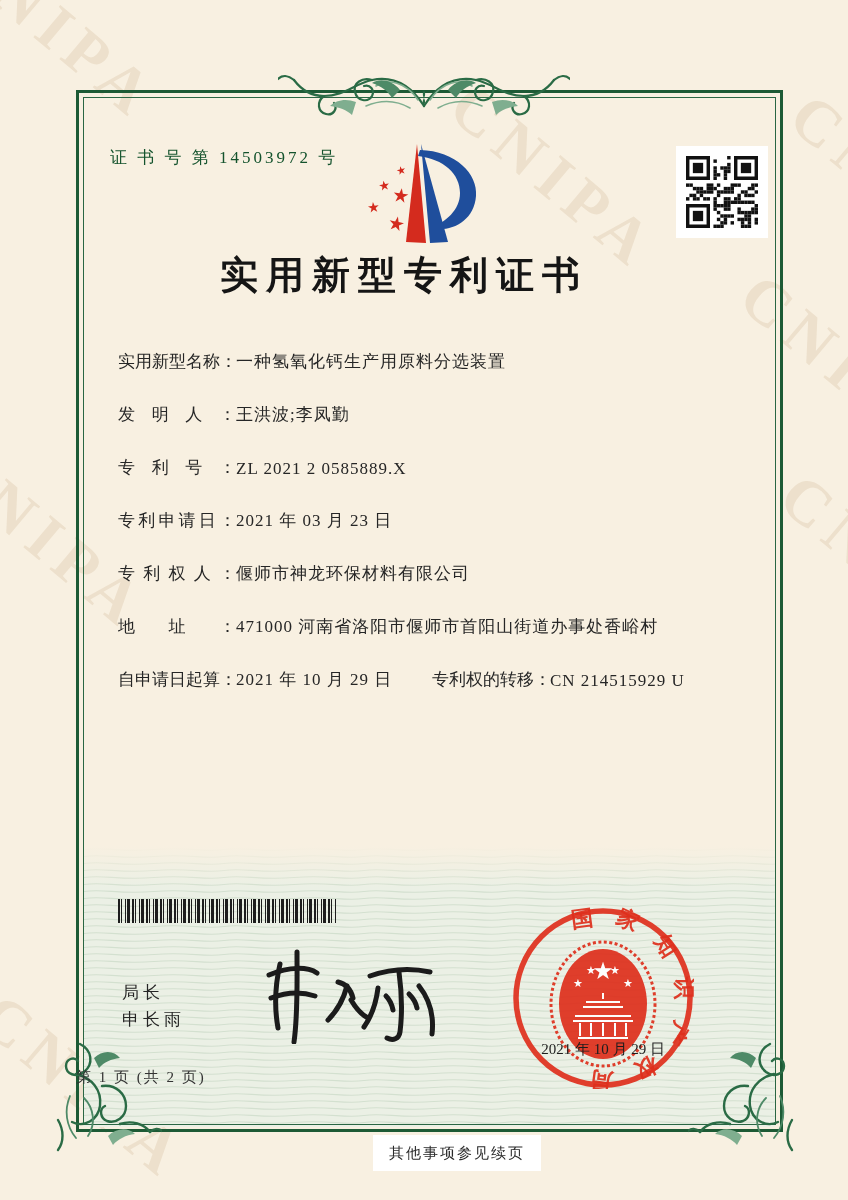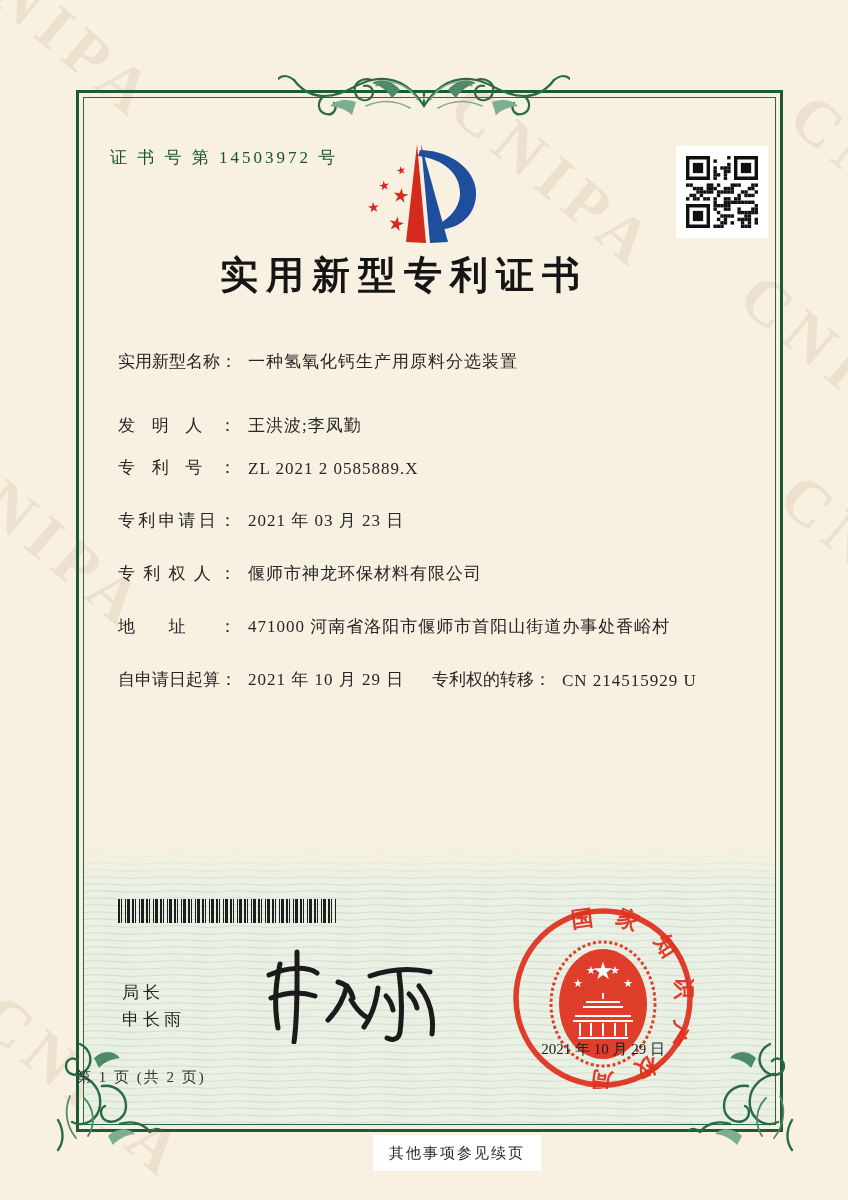--- a/index.html
+++ b/index.html
@@ -46,22 +46,22 @@
     position:absolute; left:0; top:250px; width:808px; text-align:center;
     font-size:38px; font-weight:bold; letter-spacing:8px; color:#151515;
   }
   
   .fields { position:absolute; left:118px; top:350px; width:640px; }
   .field-row { position:absolute; left:0; font-size:17px; white-space:nowrap; }
   .field-row .lbl {
     display:inline-block; width:118px; text-align:justify; text-align-last:justify;
     vertical-align:bottom;
   }
-  .field-row .val { margin-left:12px; letter-spacing:1px; }
-  .r0{top:0;} .r1{top:64px;font-family:Liberation Serif, serif;} .r2{top:106px;} .r3{top:159px;}
+  .field-row .val { letter-spacing:1px; }
+  .r0{top:0;} .r1{top:53px;font-family:Liberation Serif, serif;} .r2{top:106px;} .r3{top:159px;}
   .r4{top:212px;} .r5{top:265px;} .r6{top:318px;}
   .pair2 { position:absolute; left:314px; top:0; }
   
   .paras {
     position:absolute; left:97px; top:698px; width:660px;
     font-size:17.5px; line-height:31px; text-align:justify; color:#2a2a2a;
   }
   .paras p { text-indent:2em; }
   
   .barcode {

